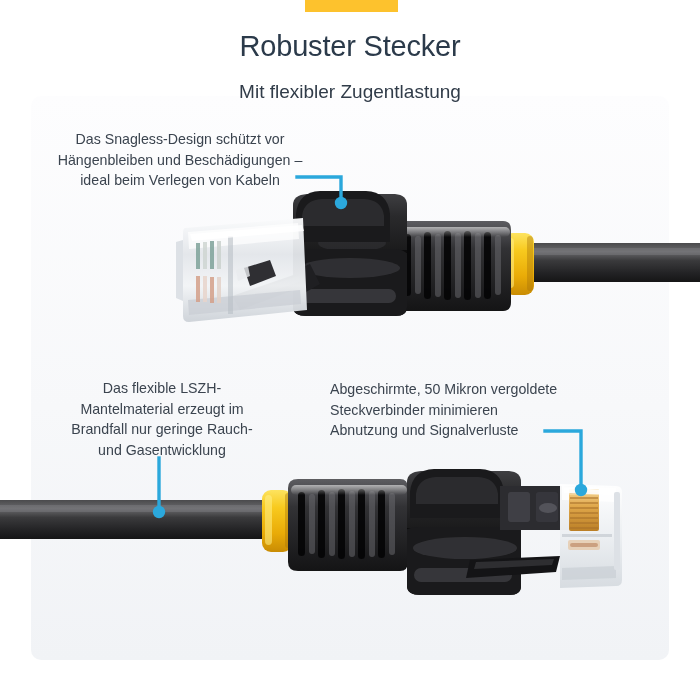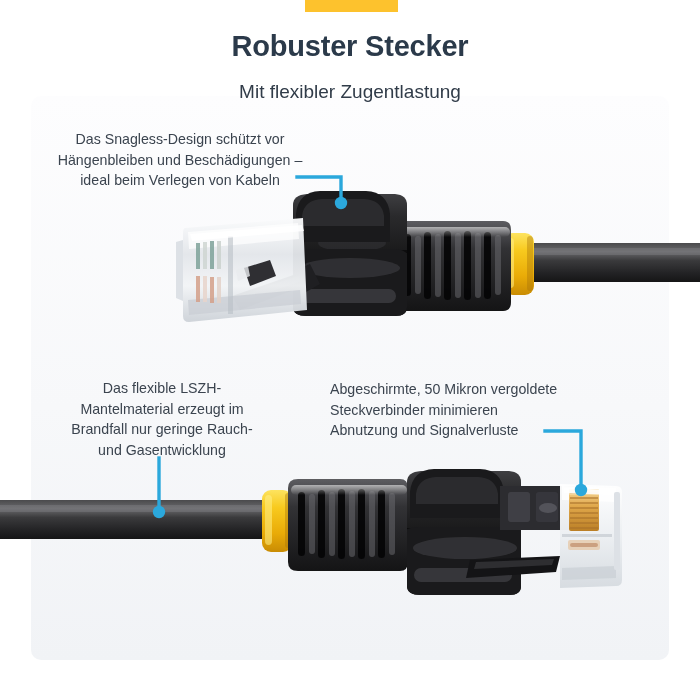--- a/index.html
+++ b/index.html
@@ -40,21 +40,21 @@
     height: 12px;
     background: #fdc22d;
   }
   .title {
     position: absolute;
     left: 0;
     top: 30px;
     width: 700px;
     text-align: center;
     font-size: 29px;
-    font-weight: bold;
+    font-weight: normal;
     color: #2b3a4a;
     letter-spacing: -0.2px;
   }
   .subtitle {
     position: absolute;
     left: 0;
     top: 81px;
     width: 700px;
     text-align: center;
     font-size: 19px;

